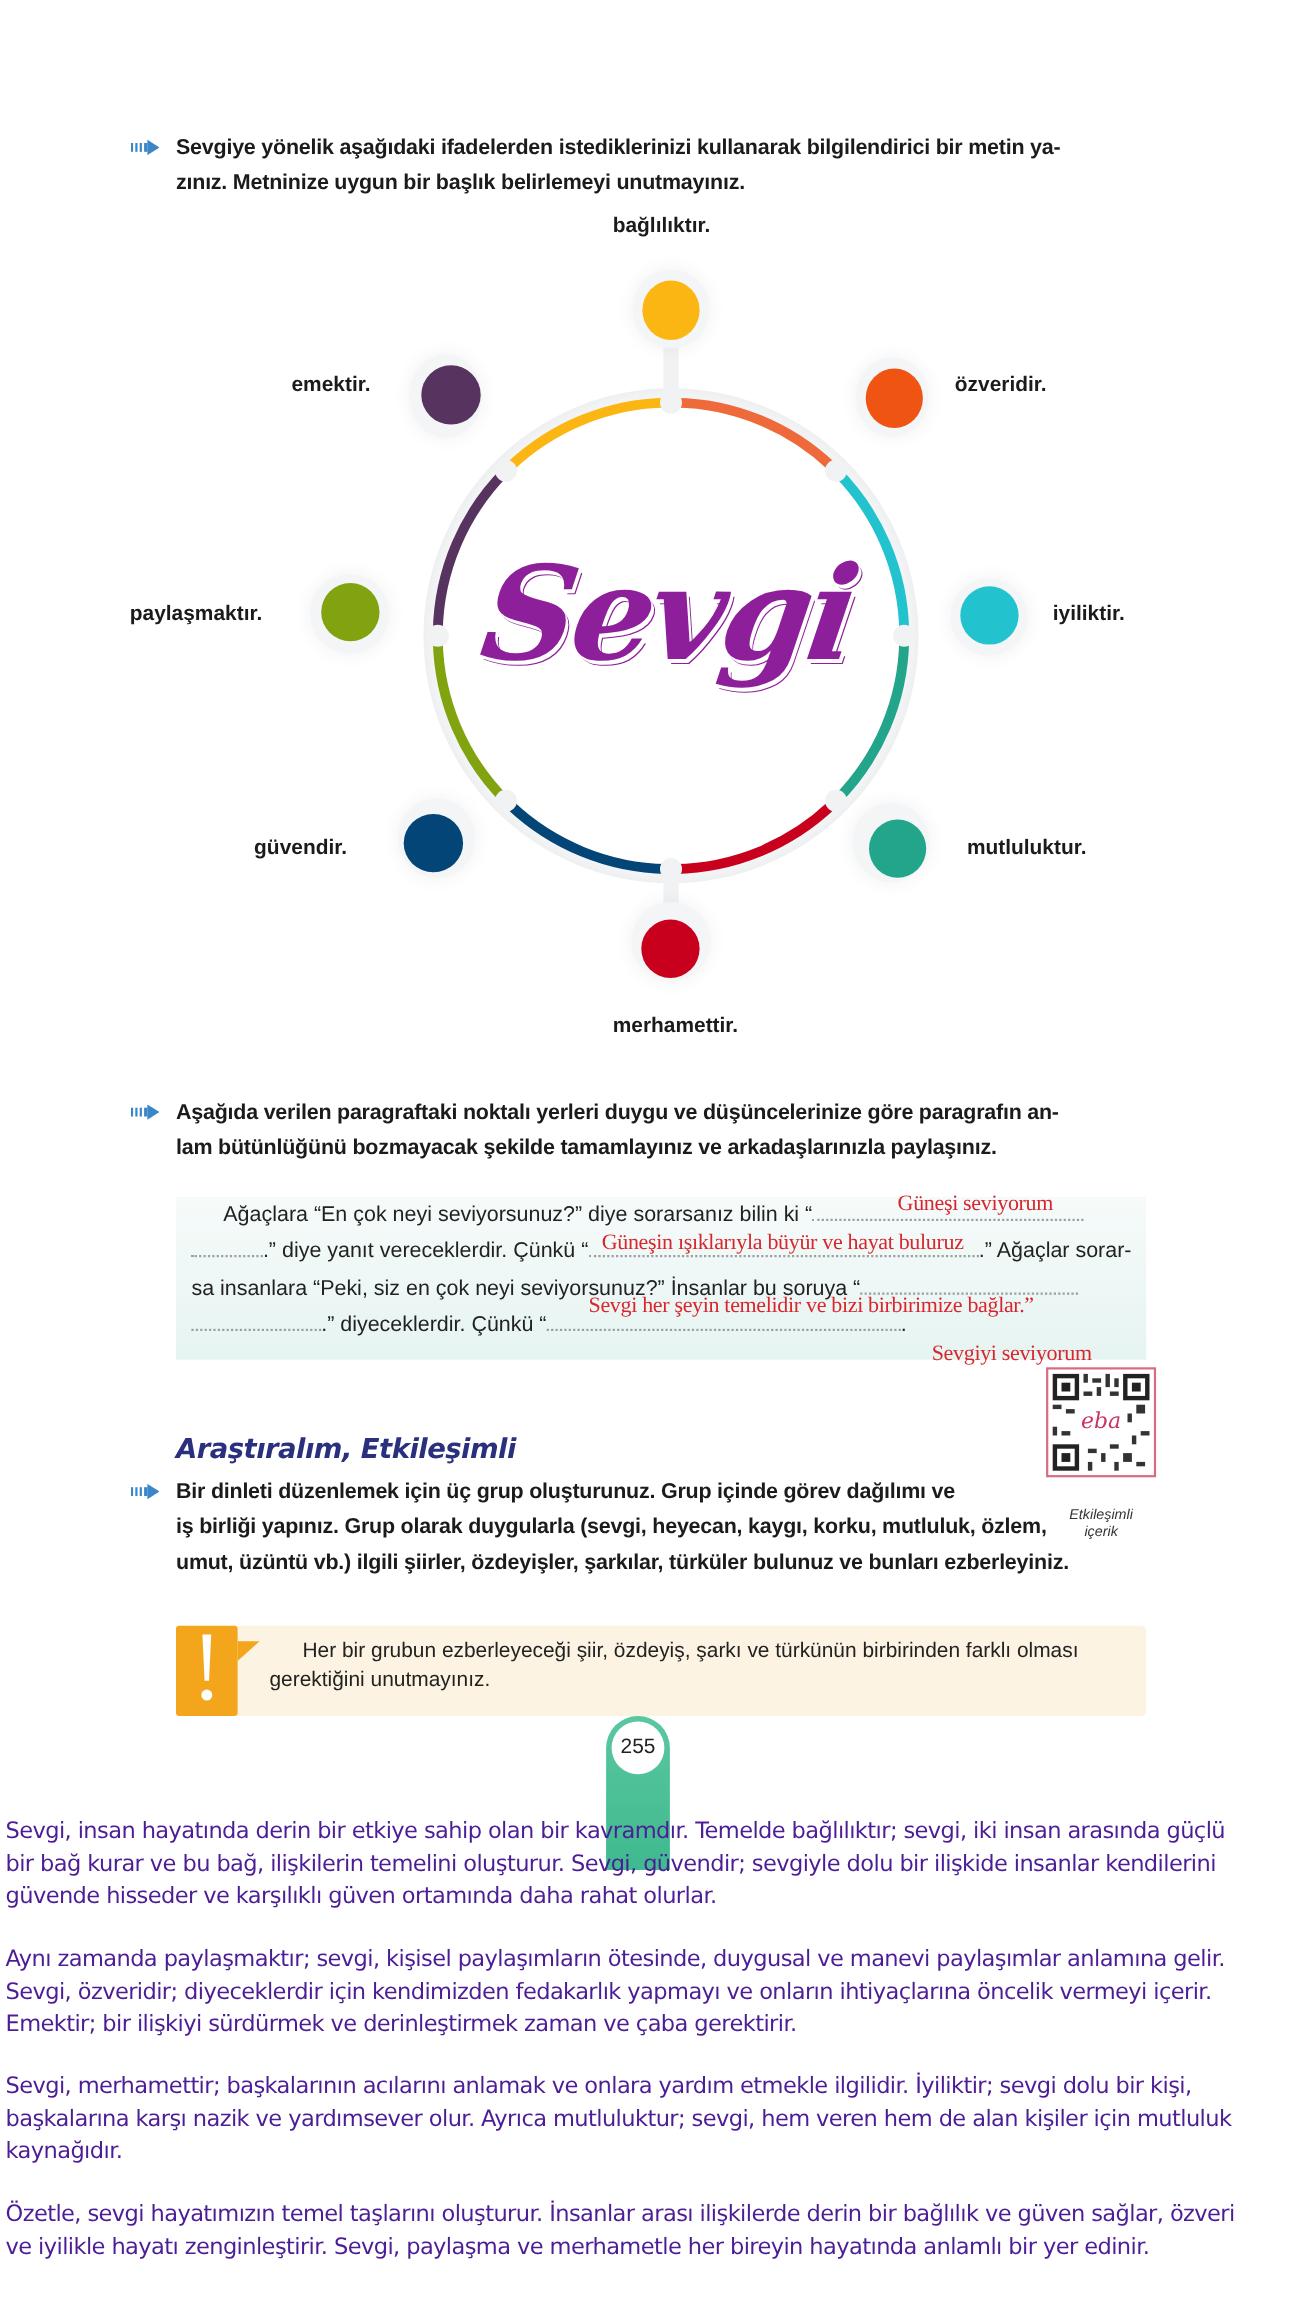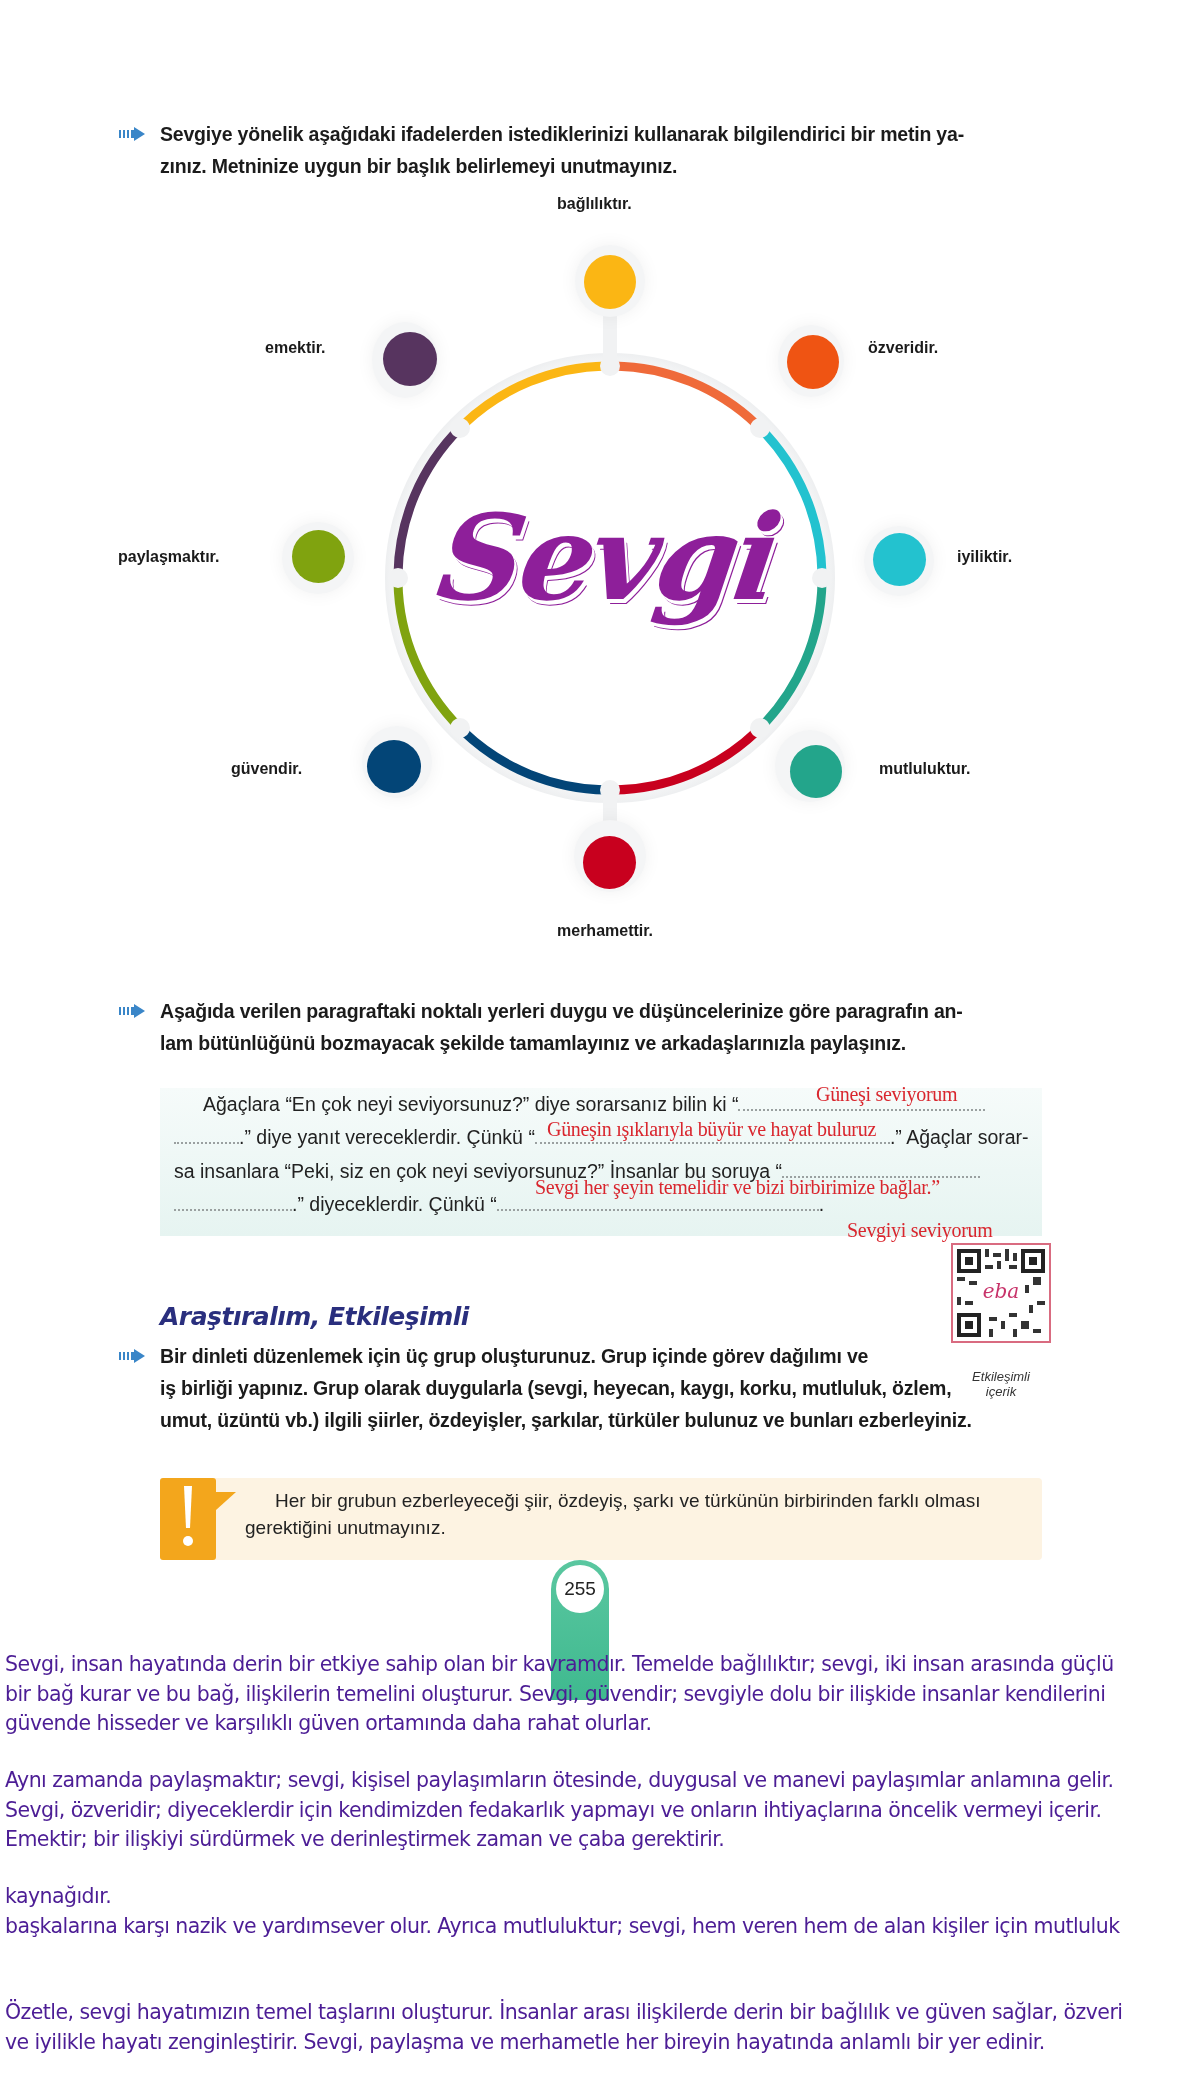--- a/index.html
+++ b/index.html
@@ -1,20 +1,20 @@
 <!DOCTYPE html>
 <html><head>
 <meta charset="utf-8">
 <style>
   html, body { margin:0; padding:0; background:#ffffff; }
   body { width:1180px; height:2092px; position:relative; overflow:hidden; font-family:"Liberation Sans", sans-serif; color:#1a1a1a; }
   .abs { position:absolute; }
   .arrow { position:absolute; width:26px; height:14px; }
   .instr { position:absolute; left:160px; width:880px; font-weight:bold; font-size:19.5px; line-height:32px; color:#1b1b1b; letter-spacing:-0.2px; }
-  .word { position:absolute; font-weight:bold; font-size:16px; color:#1b1b1b; white-space:nowrap; }
+  .word { position:absolute; font-weight:bold; font-size:19px; color:#1b1b1b; white-space:nowrap; }
   .dot { position:absolute; border-radius:50%; }
   .halo { position:absolute; border-radius:50%; background:#f4f5f6; box-shadow:0 0 18px rgba(0,0,0,0.06); }
   .fill-box { position:absolute; left:160px; top:1088px; width:882px; height:148px; background:linear-gradient(180deg,#f6fbfa 0%, #e6f4f1 100%); }
   .fill-line { position:absolute; font-size:19.5px; color:#222; white-space:nowrap; }
   .dots { display:inline-block; border-bottom:2px dotted #9aa0a0; height:0; vertical-align:baseline; }
   .handw { position:absolute; color:#d9262e; font-size:20px; white-space:nowrap; font-family:Liberation Serif, serif; letter-spacing:-0.3px; }
   .section-title { position:absolute; left:160px; top:1302px; font-style:italic; font-weight:bold; font-size:25px; color:#2a2f7e; font-family:"DejaVu Sans", sans-serif; letter-spacing:-0.5px; }
   .qr { position:absolute; left:951px; top:1243px; width:96px; height:96px; border:2px solid #d96b80; background:#fff; }
   .qr-cap { position:absolute; left:955px; top:1337px; width:92px; text-align:center; font-style:italic; font-size:13px; line-height:15px; color:#333;margin-top:32px; }
   .warn-box { position:absolute; left:160px; top:1478px; width:882px; height:82px; background:#fdf3e2; border-radius:4px; }
@@ -222,19 +222,20 @@
   <p>Sevgi, insan hayatında derin bir etkiye sahip olan bir kavramdır. Temelde bağlılıktır; sevgi, iki insan arasında güçlü</p>
   <p>bir bağ kurar ve bu bağ, ilişkilerin temelini oluşturur. Sevgi, güvendir; sevgiyle dolu bir ilişkide insanlar kendilerini</p>
   <p>güvende hisseder ve karşılıklı güven ortamında daha rahat olurlar.</p>
 </div>
 <div class="essay" style="top:1766px;">
   <p>Aynı zamanda paylaşmaktır; sevgi, kişisel paylaşımların ötesinde, duygusal ve manevi paylaşımlar anlamına gelir.</p>
   <p>Sevgi, özveridir; diyeceklerdir için kendimizden fedakarlık yapmayı ve onların ihtiyaçlarına öncelik vermeyi içerir.</p>
   <p>Emektir; bir ilişkiyi sürdürmek ve derinleştirmek zaman ve çaba gerektirir.</p>
 </div>
 <div class="essay" style="top:1882px;">
+  <p>Sevgi, merhamettir; başkalarının acılarını anlamak ve onlara yardım etmekle ilgilidir. İyiliktir; sevgi dolu bir kişi,</p>
+  <p>başkalarına karşı nazik ve yardımsever olur. Ayrıca mutluluktur; sevgi, hem veren hem de alan kişiler için mutluluk</p>
   <p>kaynağıdır.</p>
-  <p>başkalarına karşı nazik ve yardımsever olur. Ayrıca mutluluktur; sevgi, hem veren hem de alan kişiler için mutluluk</p>
 </div>
 <div class="essay" style="top:1998px;">
   <p>Özetle, sevgi hayatımızın temel taşlarını oluşturur. İnsanlar arası ilişkilerde derin bir bağlılık ve güven sağlar, özveri</p>
   <p>ve iyilikle hayatı zenginleştirir. Sevgi, paylaşma ve merhametle her bireyin hayatında anlamlı bir yer edinir.</p>
 </div>
 
 </body></html>

